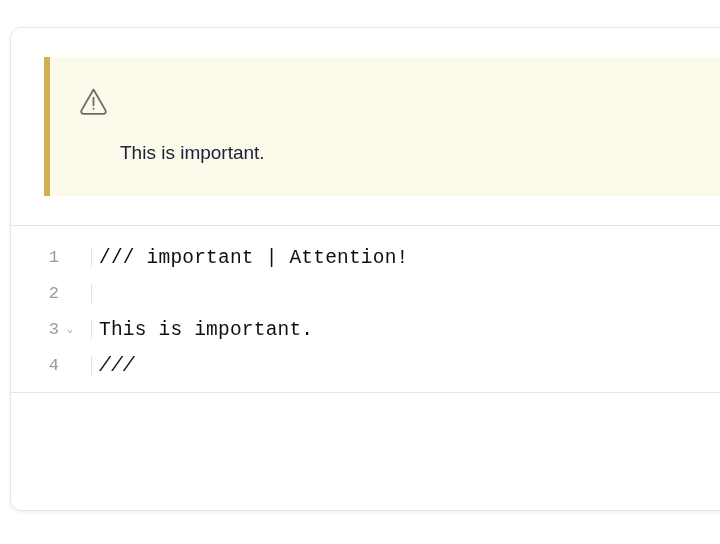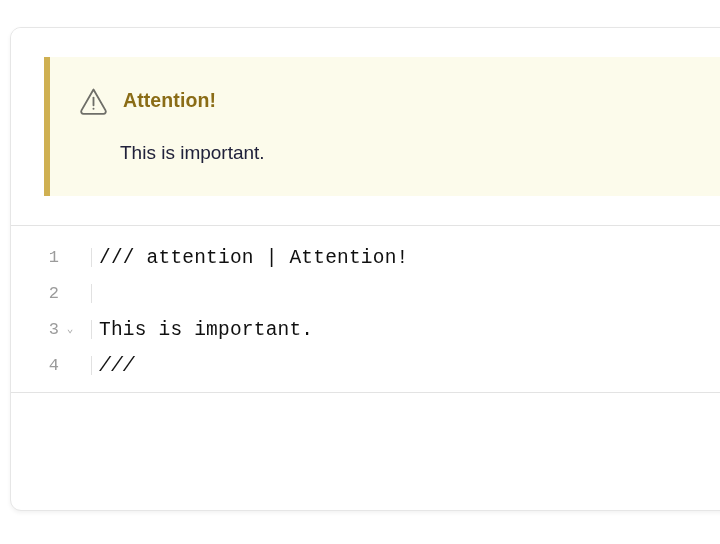--- a/index.html
+++ b/index.html
@@ -179,38 +179,37 @@
   <div class="preview">
     <div class="callout">
       <div class="callout-head">
         <span>
           <svg class="warn-icon" viewBox="0 0 32 32" fill="none" xmlns="http://www.w3.org/2000/svg" aria-hidden="true">
             <path d="M16 4.6 L28.4 26.2 a2.4 2.4 0 0 1 -2.1 3.6 H5.7 a2.4 2.4 0 0 1 -2.1 -3.6 Z" stroke="#6e6e68" stroke-width="1.9" stroke-linejoin="round" fill="none"></path>
             <line x1="16" y1="13" x2="16" y2="21" stroke="#6e6e68" stroke-width="1.9" stroke-linecap="round"></line>
             <circle cx="16" cy="24.6" r="1.05" fill="#6e6e68"></circle>
           </svg>
         </span>
-        <span class="callout-title">Attention!</span>
       </div>
       <div class="callout-body">This is important.</div>
     </div>
   </div>
 
   <div class="pane-divider"></div>
 
   <div class="editor">
     <div class="code-rows">
 
       <div class="code-row">
         <div class="gutter">
           <span class="num">1</span>
           <span class="fold-spacer"></span>
           <span class="gutter-rule"></span>
         </div>
-        <div class="code-text">/// attention | Attention!</div>
+        <div class="code-text">/// important | Attention!</div>
       </div>
 
       <div class="code-row">
         <div class="gutter">
           <span class="num">2</span>
           <span class="fold-spacer"></span>
           <span class="gutter-rule"></span>
         </div>
         <div class="code-text"></div>
       </div>

